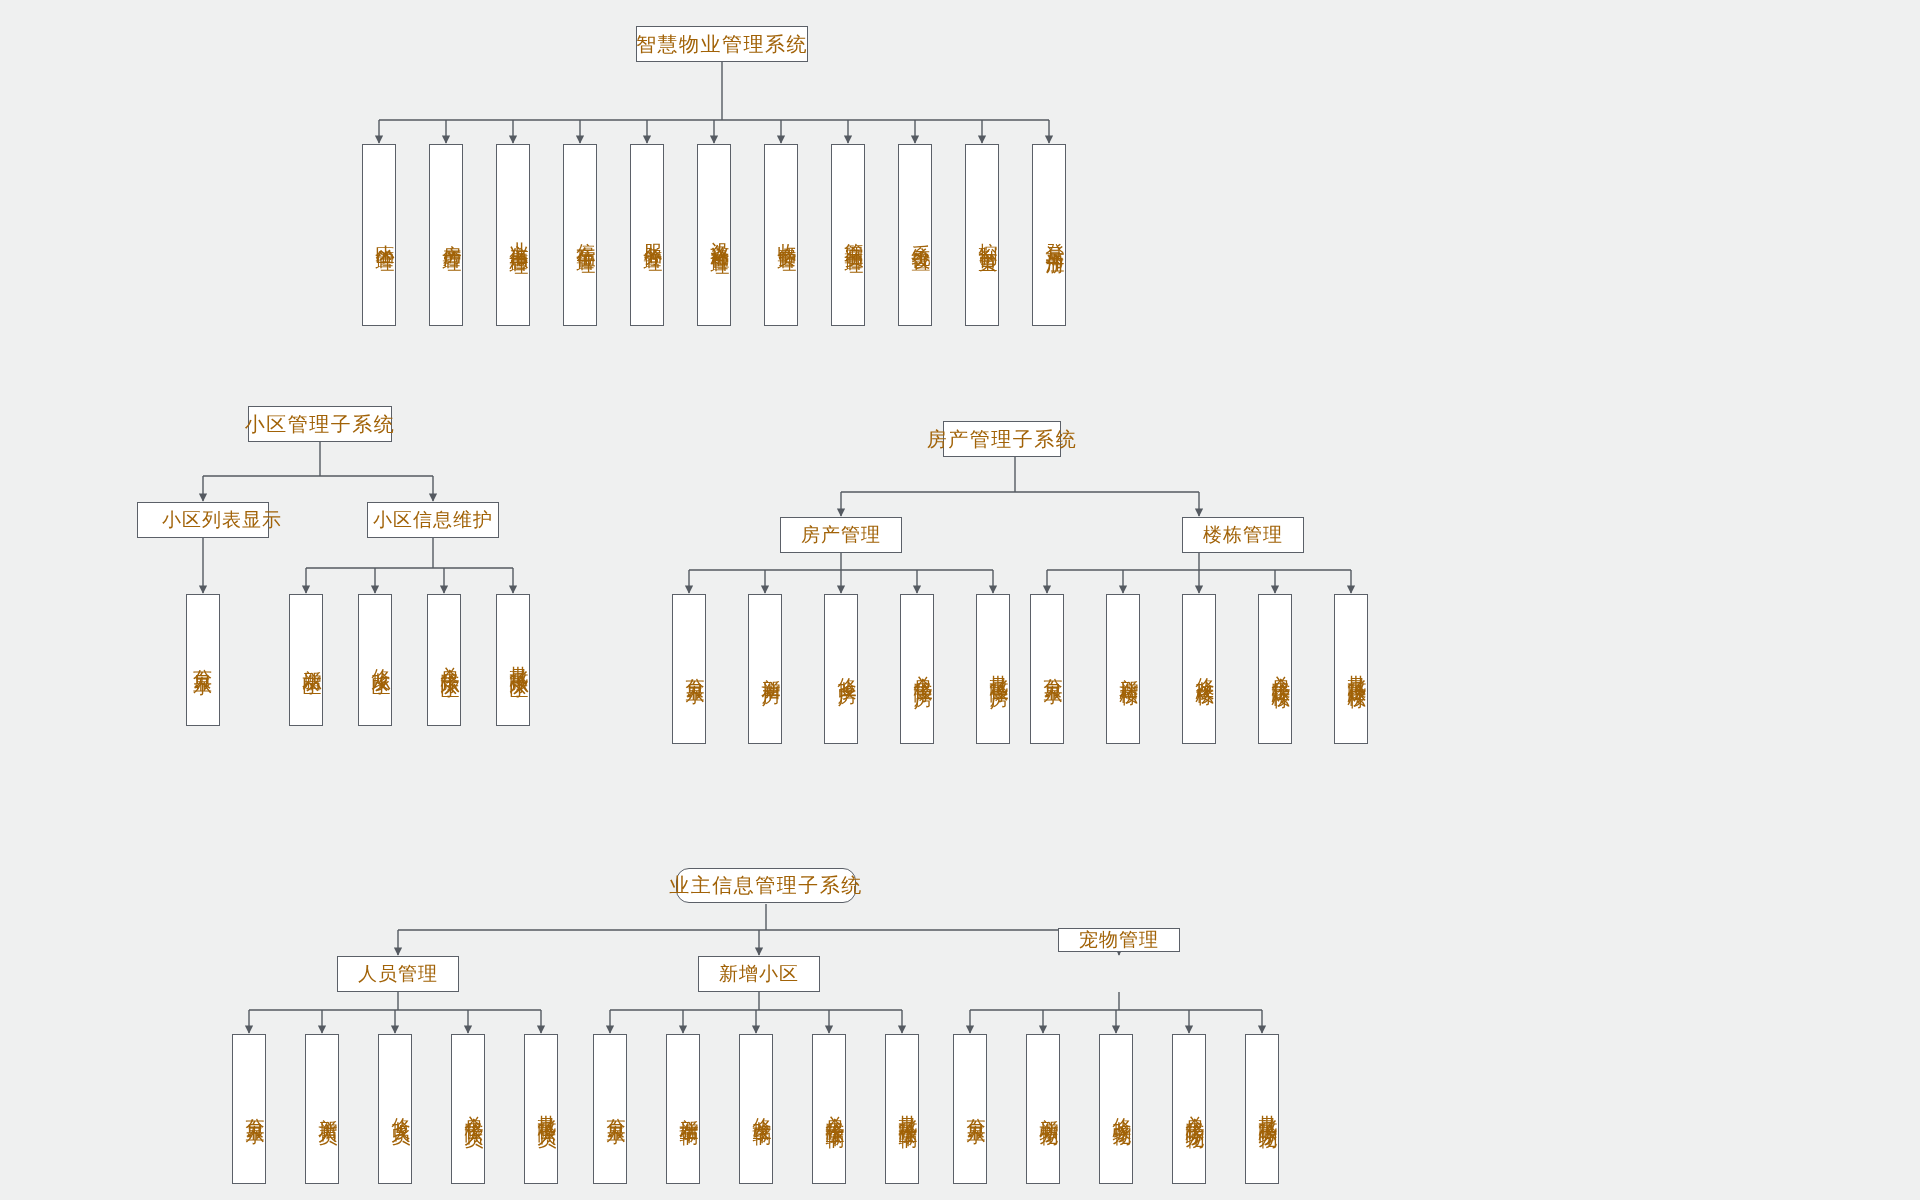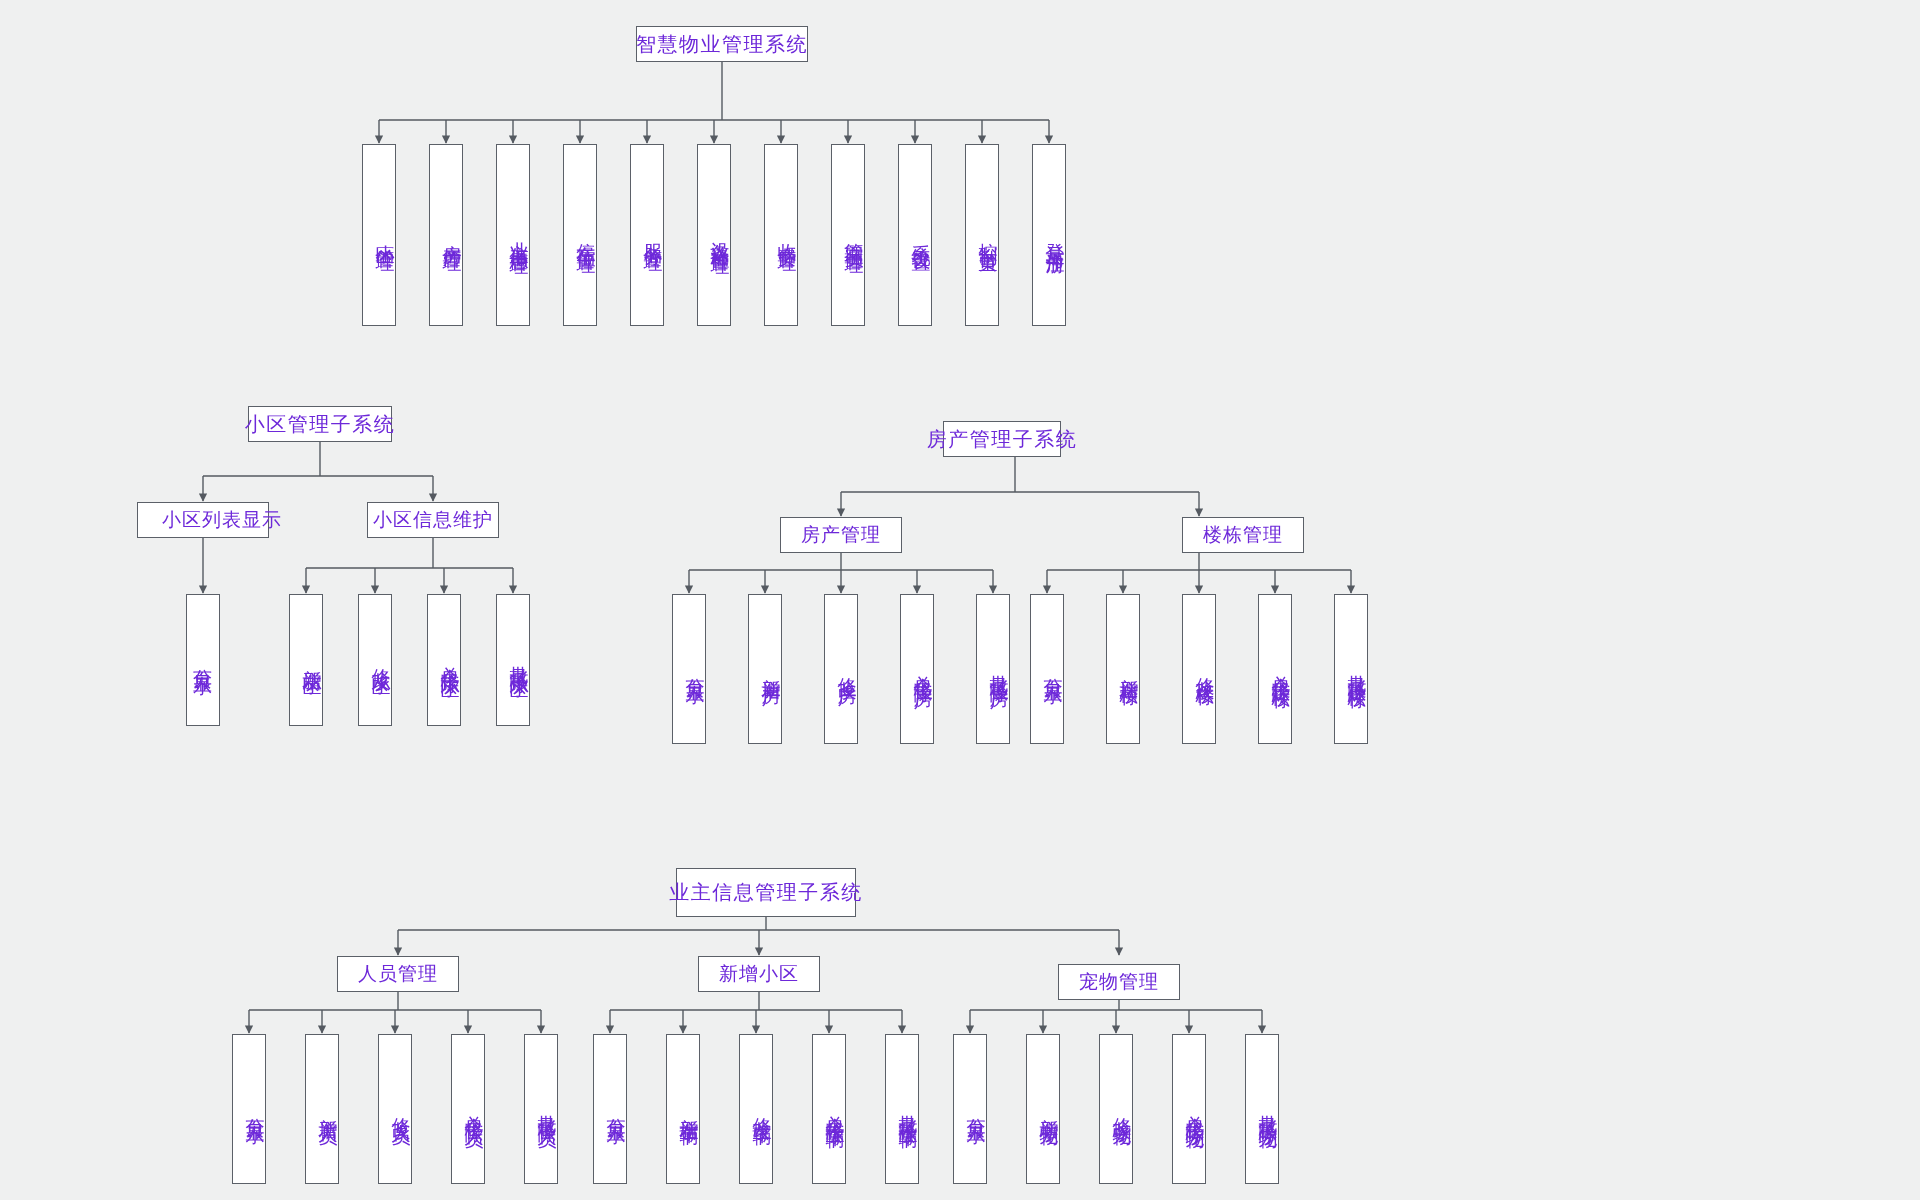--- a/index.html
+++ b/index.html
@@ -15,21 +15,21 @@
   svg.lines{position:absolute;left:0;top:0;width:1920px;height:1200px;pointer-events:none;}
 
   .node{
     position:absolute;
     background:#ffffff;
     border:1.4px solid #5b6068;
     box-sizing:border-box;
     display:flex;
     align-items:center;
     justify-content:center;
-    color:#6d28d9;
+    color:#a16207;
   }
   .node.h{            
     font-size:19px;
     letter-spacing:1px;
     white-space:nowrap;
     padding:0 10px;
   }
   .node.v{            
     writing-mode:vertical-rl;
     text-orientation:upright;
@@ -149,24 +149,24 @@
       <div class="node v" style="left: 672px; top: 594px; width: 34px; height: 150px;">分页显示</div>
       <div class="node v" style="left: 748px; top: 594px; width: 34px; height: 150px;">新增房产</div>
       <div class="node v" style="left: 824px; top: 594px; width: 34px; height: 150px;">修改房产</div>
       <div class="node v" style="left: 900px; top: 594px; width: 34px; height: 150px;">单个移除房产</div>
       <div class="node v" style="left: 976px; top: 594px; width: 34px; height: 150px;">批量移除房产</div>
       <div class="node v" style="left: 1030px; top: 594px; width: 34px; height: 150px;">分页显示</div>
       <div class="node v" style="left: 1106px; top: 594px; width: 34px; height: 150px;">新增楼栋</div>
       <div class="node v" style="left: 1182px; top: 594px; width: 34px; height: 150px;">修改楼栋</div>
       <div class="node v" style="left: 1258px; top: 594px; width: 34px; height: 150px;">单个移除楼栋</div>
       <div class="node v" style="left: 1334px; top: 594px; width: 34px; height: 150px;">批量移除楼栋</div>
-      <div class="node h root" style="left: 676px; top: 868px; width: 180px; height: 49px;">业主信息管理子系统</div>
+      <div class="node h root" style="left: 676px; top: 868px; width: 180px; height: 35px; border-radius: 13px;">业主信息管理子系统</div>
       <div class="node h" style="left: 337px; top: 956px; width: 122px; height: 36px;">人员管理</div>
       <div class="node h" style="left: 698px; top: 956px; width: 122px; height: 36px;">新增小区</div>
-      <div class="node h" style="left: 1058px; top: 964px; width: 122px; height: 36px;">宠物管理</div>
+      <div class="node h" style="left: 1058px; top: 928px; width: 122px; height: 24px;">宠物管理</div>
       <div class="node v" style="left: 232px; top: 1034px; width: 34px; height: 150px;">分页显示</div>
       <div class="node v" style="left: 305px; top: 1034px; width: 34px; height: 150px;">新增人员</div>
       <div class="node v" style="left: 378px; top: 1034px; width: 34px; height: 150px;">修改人员</div>
       <div class="node v" style="left: 451px; top: 1034px; width: 34px; height: 150px;">单个移除人员</div>
       <div class="node v" style="left: 524px; top: 1034px; width: 34px; height: 150px;">批量移除人员</div>
       <div class="node v" style="left: 593px; top: 1034px; width: 34px; height: 150px;">分页显示</div>
       <div class="node v" style="left: 666px; top: 1034px; width: 34px; height: 150px;">新增车辆</div>
       <div class="node v" style="left: 739px; top: 1034px; width: 34px; height: 150px;">修改车辆</div>
       <div class="node v" style="left: 812px; top: 1034px; width: 34px; height: 150px;">单个移除车辆</div>
       <div class="node v" style="left: 885px; top: 1034px; width: 34px; height: 150px;">批量移除车辆</div>

